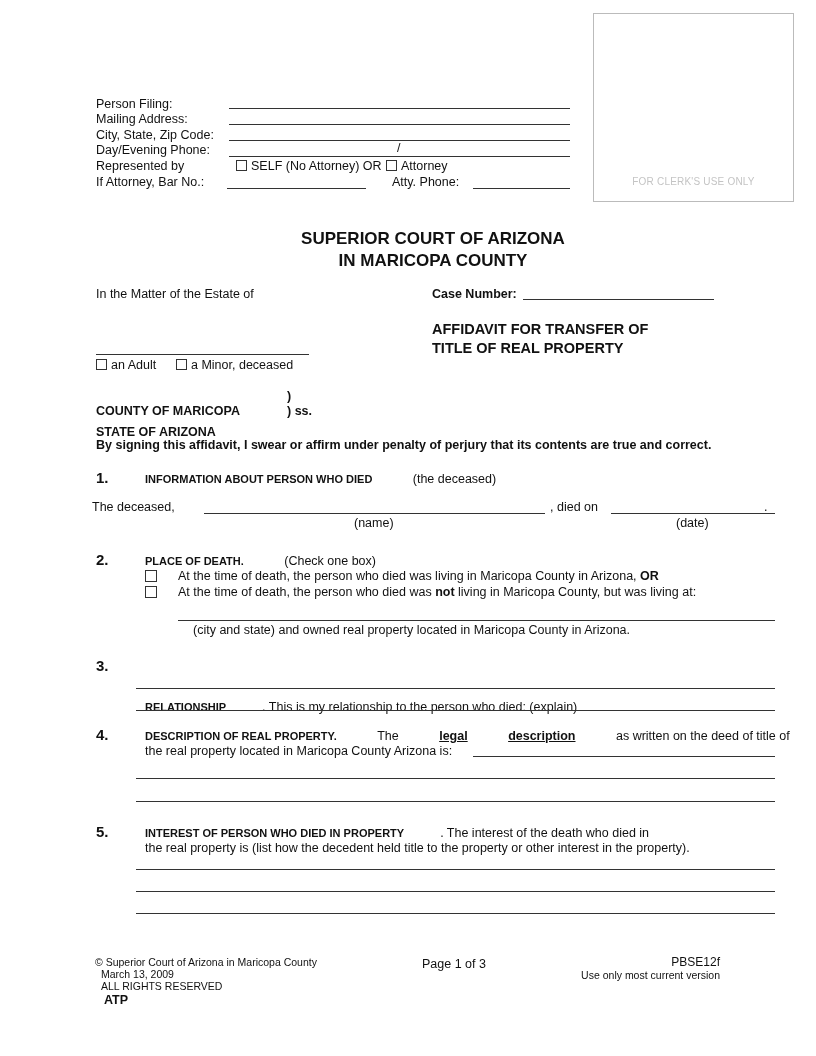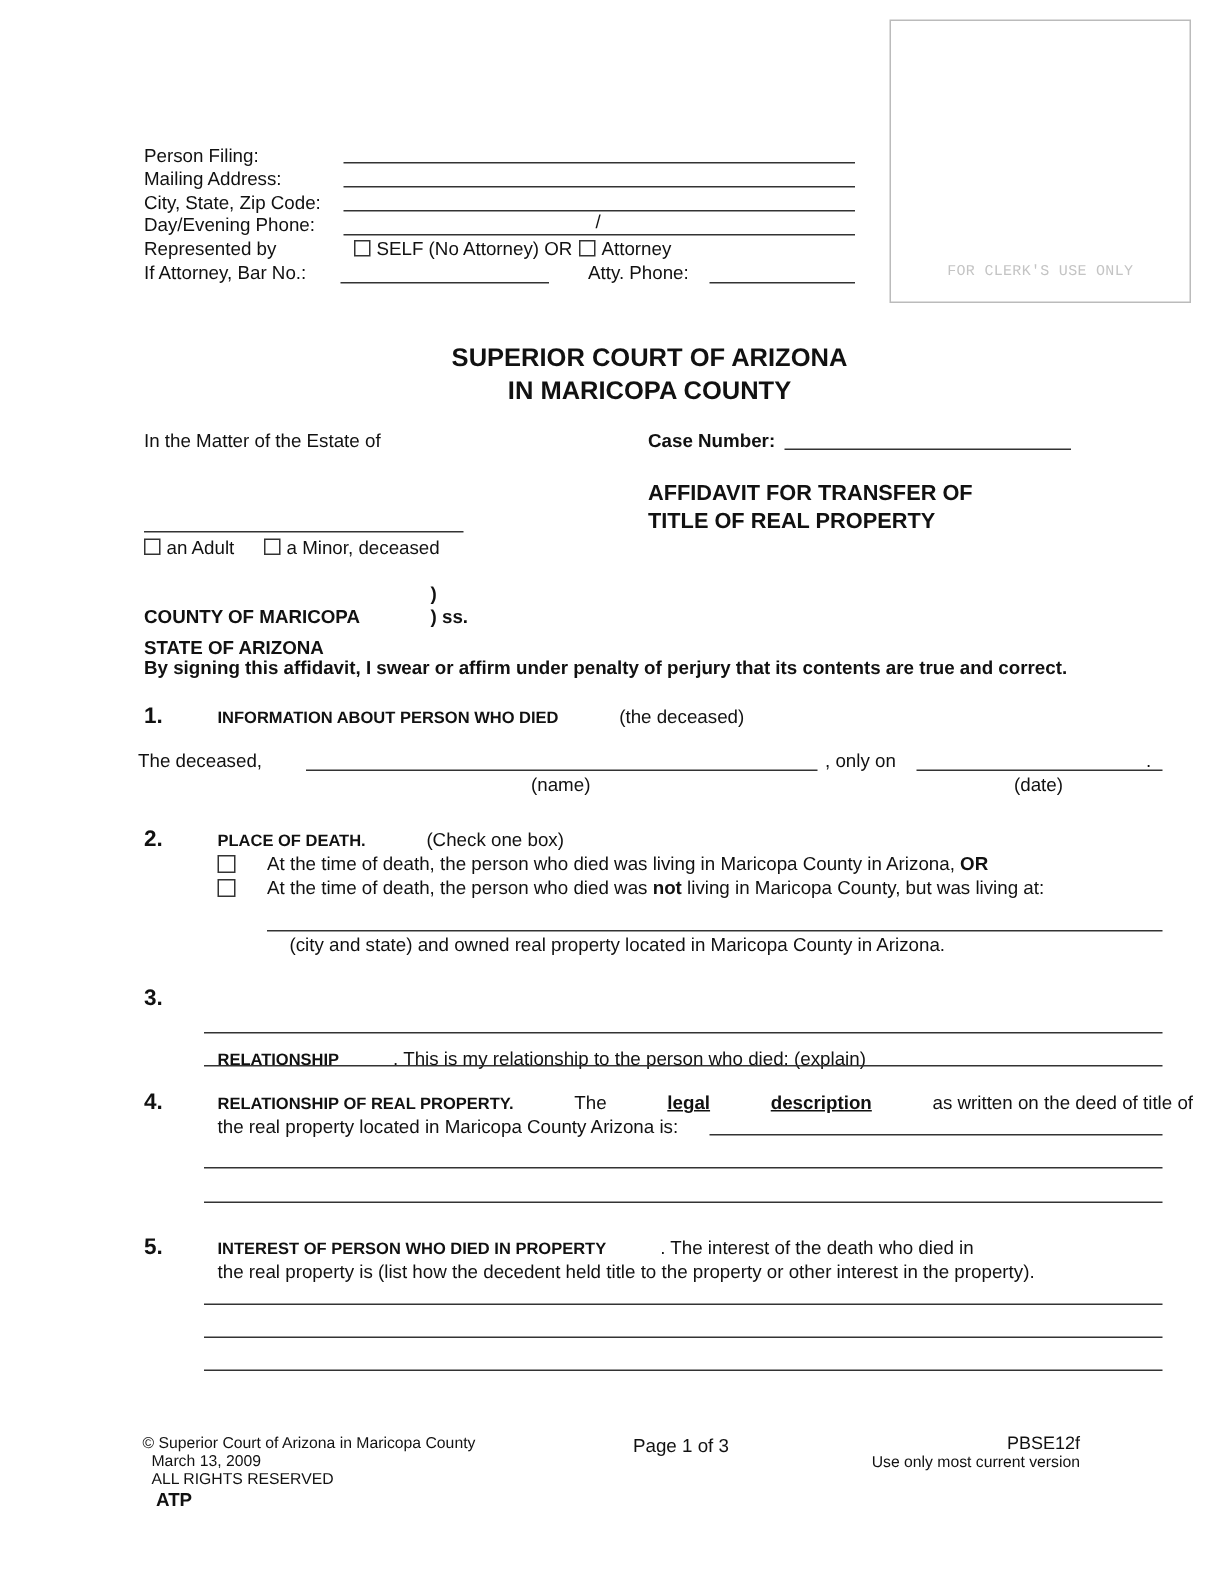--- a/index.html
+++ b/index.html
@@ -5,21 +5,21 @@
   html, body { margin: 0; padding: 0; background: #ffffff; }
   body { width: 816px; height: 1056px; position: relative; overflow: hidden;
          font-family: "Liberation Sans", sans-serif; color: #111; }
   .abs { position: absolute; }
   .t { font-size: 12.5px; line-height: 16px; white-space: nowrap; }
   .line { position: absolute; border-bottom: 1px solid #333; height: 0; }
   .cb { display: inline-block; width: 11px; height: 11px; border: 1px solid #333;
         vertical-align: -1px; box-sizing: border-box; margin-right: 4px; }
   .bold { font-weight: bold; }
   .clerk-box { position: absolute; left: 593px; top: 13px; width: 201px; height: 189px;
-               border: 1px solid #bbb; box-sizing: border-box; font-family: Liberation Mono, monospace; }
+               border: 1px solid #bbb; box-sizing: border-box; }
   .clerk-label { position: absolute; left: 0; right: 0; bottom: 14px; text-align: center;
                  font-size: 10px; color: #c4c4c4; letter-spacing: 0.2px; }
   .court-title { position: absolute; left: 0; width: 866px; text-align: center;
                  font-size: 17px; font-weight: bold; line-height: 22px; }
   .sec-num { position: absolute; left: 96px; font-size: 15px; font-weight: bold; }
   .sec-head { font-size: 11px; font-weight: bold; }
   .small { font-size: 12.5px; font-weight: normal; padding-left: 36px; }
   .footer { font-size: 10.5px; line-height: 12.5px; }
   u.b { text-decoration: underline; font-weight: bold; }
 </style>
@@ -81,21 +81,21 @@
 
 <div class="abs t bold" style="left:96px;top:437px;">By signing this affidavit, I swear or affirm under penalty of perjury that its contents are true and correct.</div>
 
 <div class="sec-num" style="top:469px;">1.</div>
 <div class="abs" style="left:145px;top:469px;white-space:nowrap;">
   <span class="sec-head">INFORMATION ABOUT PERSON WHO DIED</span>
   <span class="small">(the deceased)</span>
 </div>
 <div class="abs t" style="left:92px;top:499px;">The deceased,</div>
 <div class="line" style="left:204px;top:513px;width:341px;"></div>
-<div class="abs t" style="left:550px;top:499px;">, only on</div>
+<div class="abs t" style="left:550px;top:499px;">, died on</div>
 <div class="line" style="left:611px;top:513px;width:164px;"></div>
 <div class="abs t" style="left:764px;top:499px;">.</div>
 <div class="abs t" style="left:354px;top:515px;">(name)</div>
 <div class="abs t" style="left:676px;top:515px;">(date)</div>
 
 <div class="sec-num" style="top:551px;">2.</div>
 <div class="abs" style="left:145px;top:551px;white-space:nowrap;">
   <span class="sec-head">PLACE OF DEATH.</span>
   <span class="small">(Check one box)</span>
 </div>
@@ -115,21 +115,21 @@
 
 <div class="sec-num" style="top:657px;">3.</div>
 <div class="abs" style="left:145px;top:657px;white-space:nowrap;margin-top:40px;">
   <span class="sec-head">RELATIONSHIP</span><span class="small">.  This is my relationship to the person who died: (explain)</span>
 </div>
 <div class="line" style="left:136px;top:688px;width:639px;"></div>
 <div class="line" style="left:136px;top:710px;width:639px;"></div>
 
 <div class="sec-num" style="top:726px;">4.</div>
 <div class="abs" style="left:145px;top:726px;white-space:nowrap;">
-  <span class="sec-head">RELATIONSHIP OF REAL PROPERTY.</span>
+  <span class="sec-head">DESCRIPTION OF REAL PROPERTY.</span>
   <span class="small">The</span>
   <span class="small"><u class="b">legal</u></span>
   <span class="small"><u class="b">description</u></span>
   <span class="small">as written on the deed of title of</span>
 </div>
 <div class="abs t" style="left:145px;top:743px;">the real property located in Maricopa County Arizona is:</div>
 <div class="line" style="left:473px;top:756px;width:302px;"></div>
 <div class="line" style="left:136px;top:778px;width:639px;"></div>
 <div class="line" style="left:136px;top:801px;width:639px;"></div>
 

